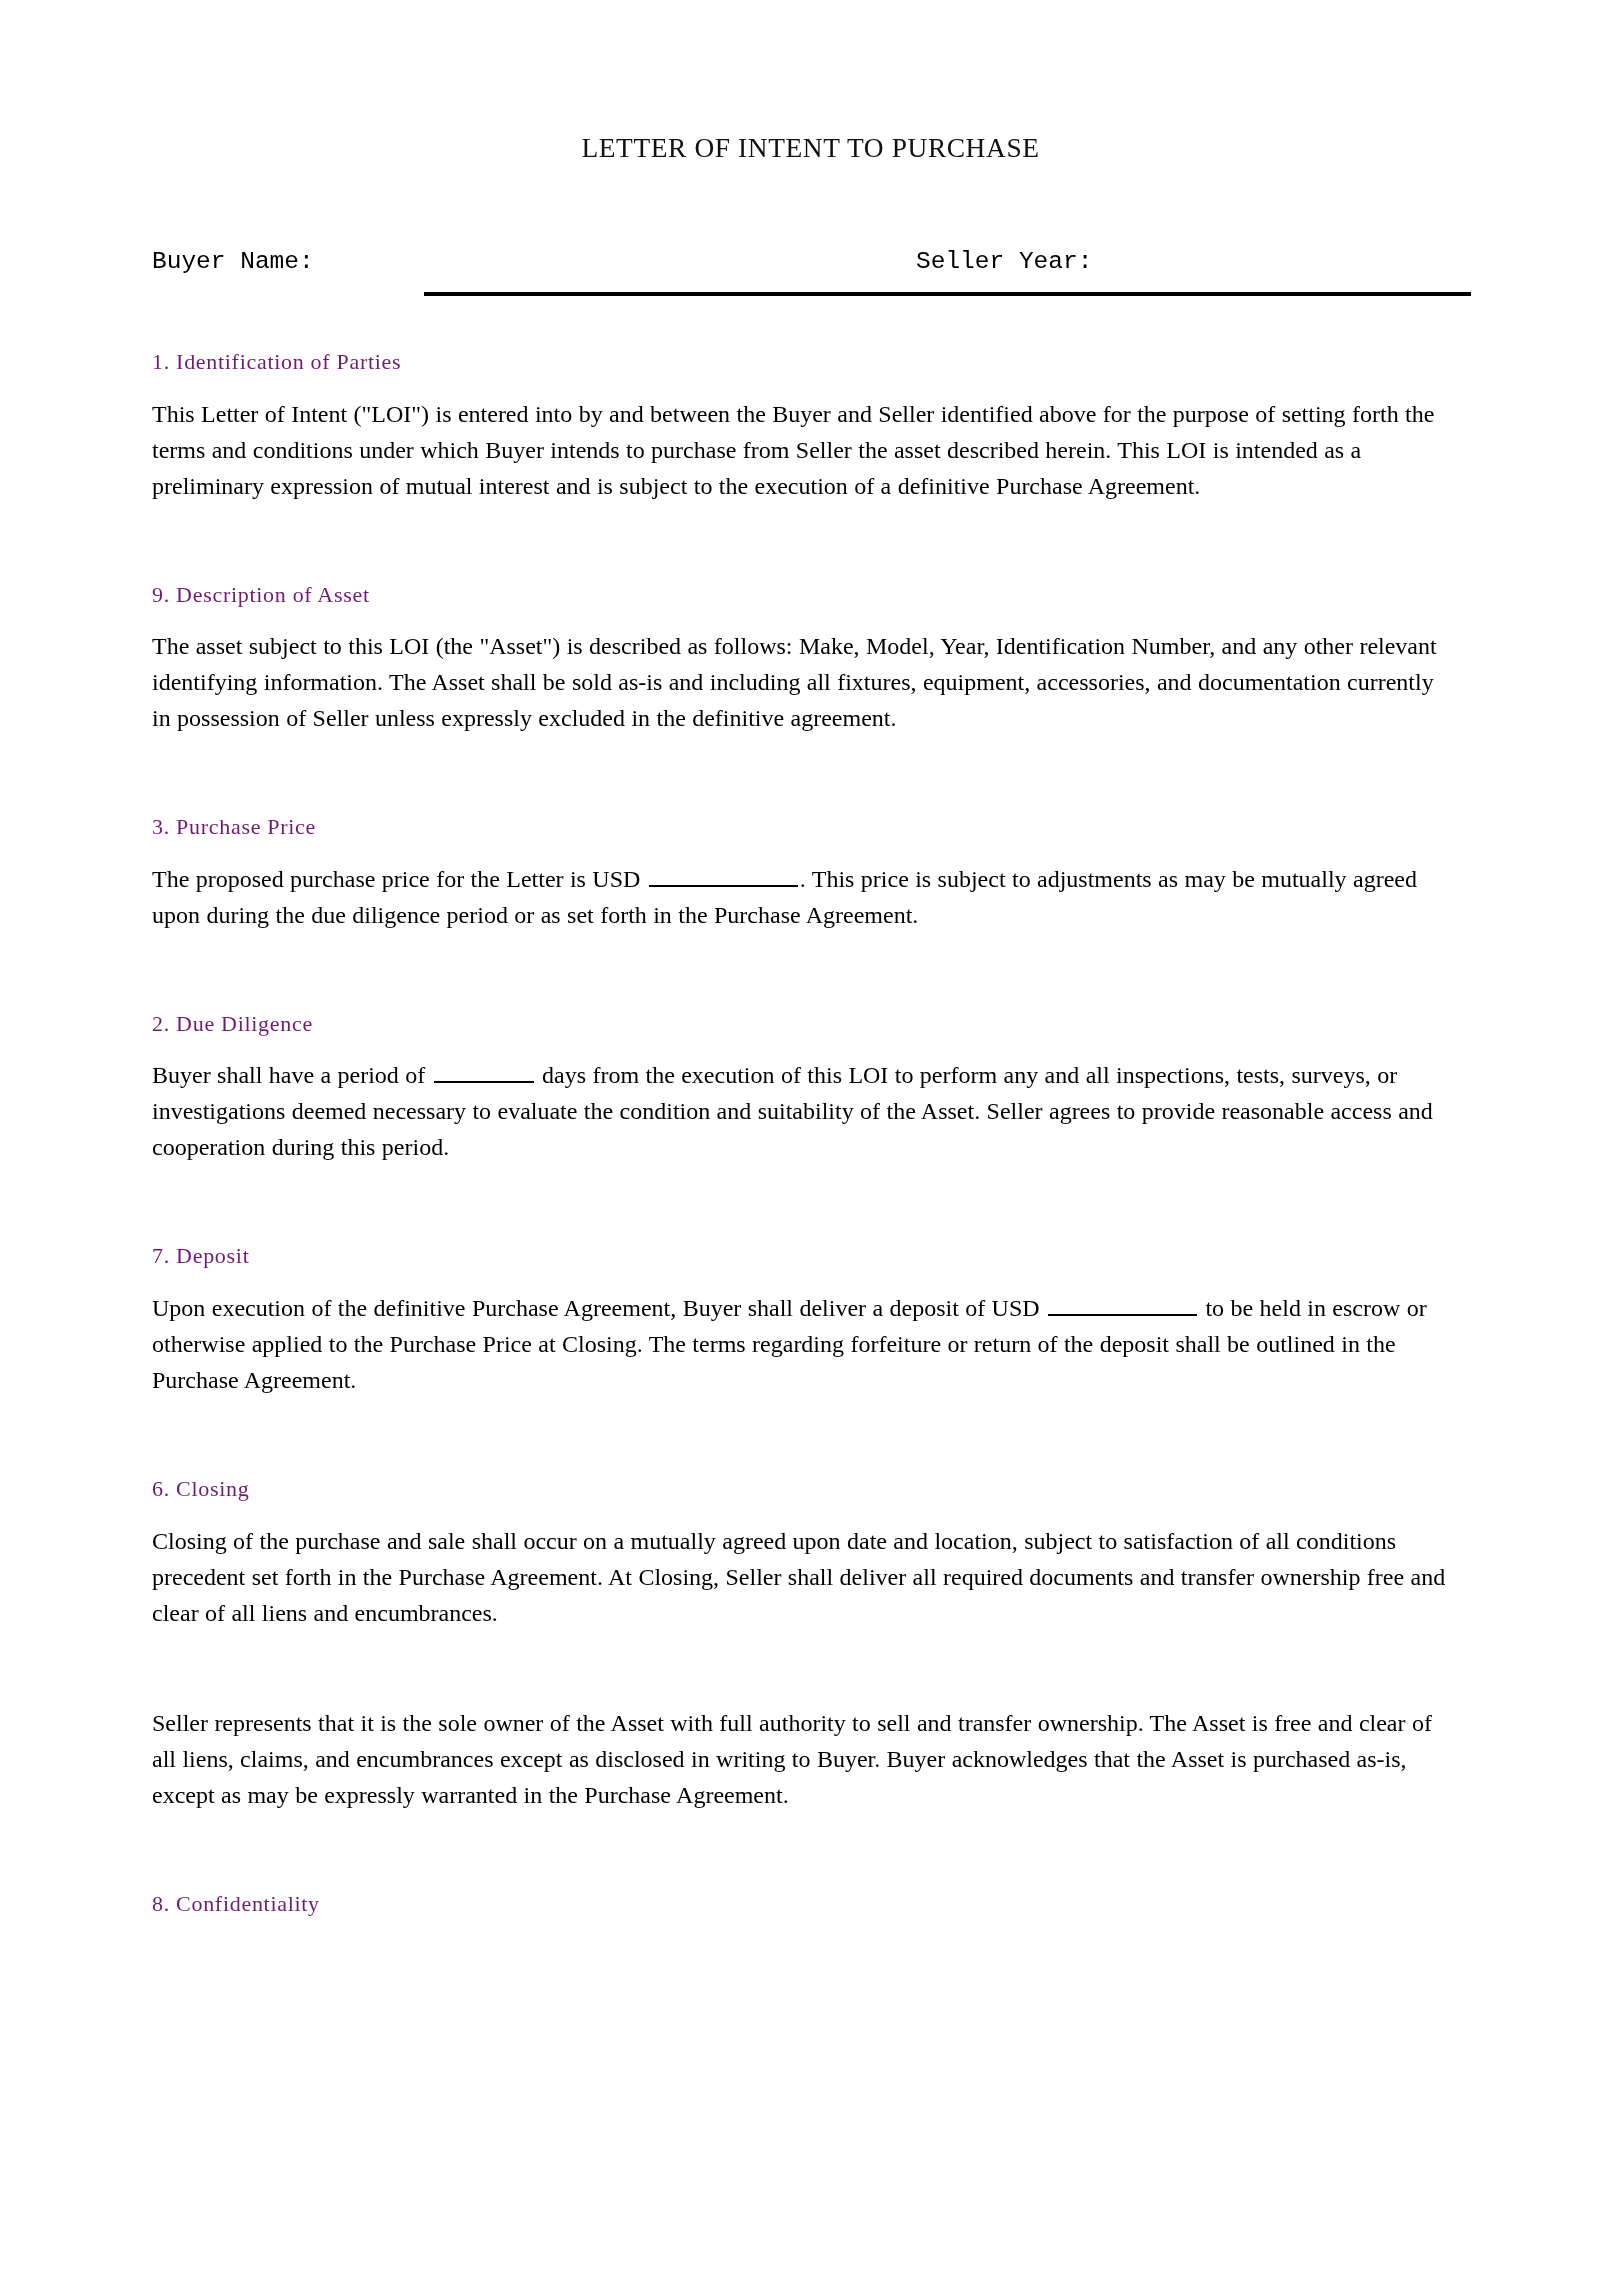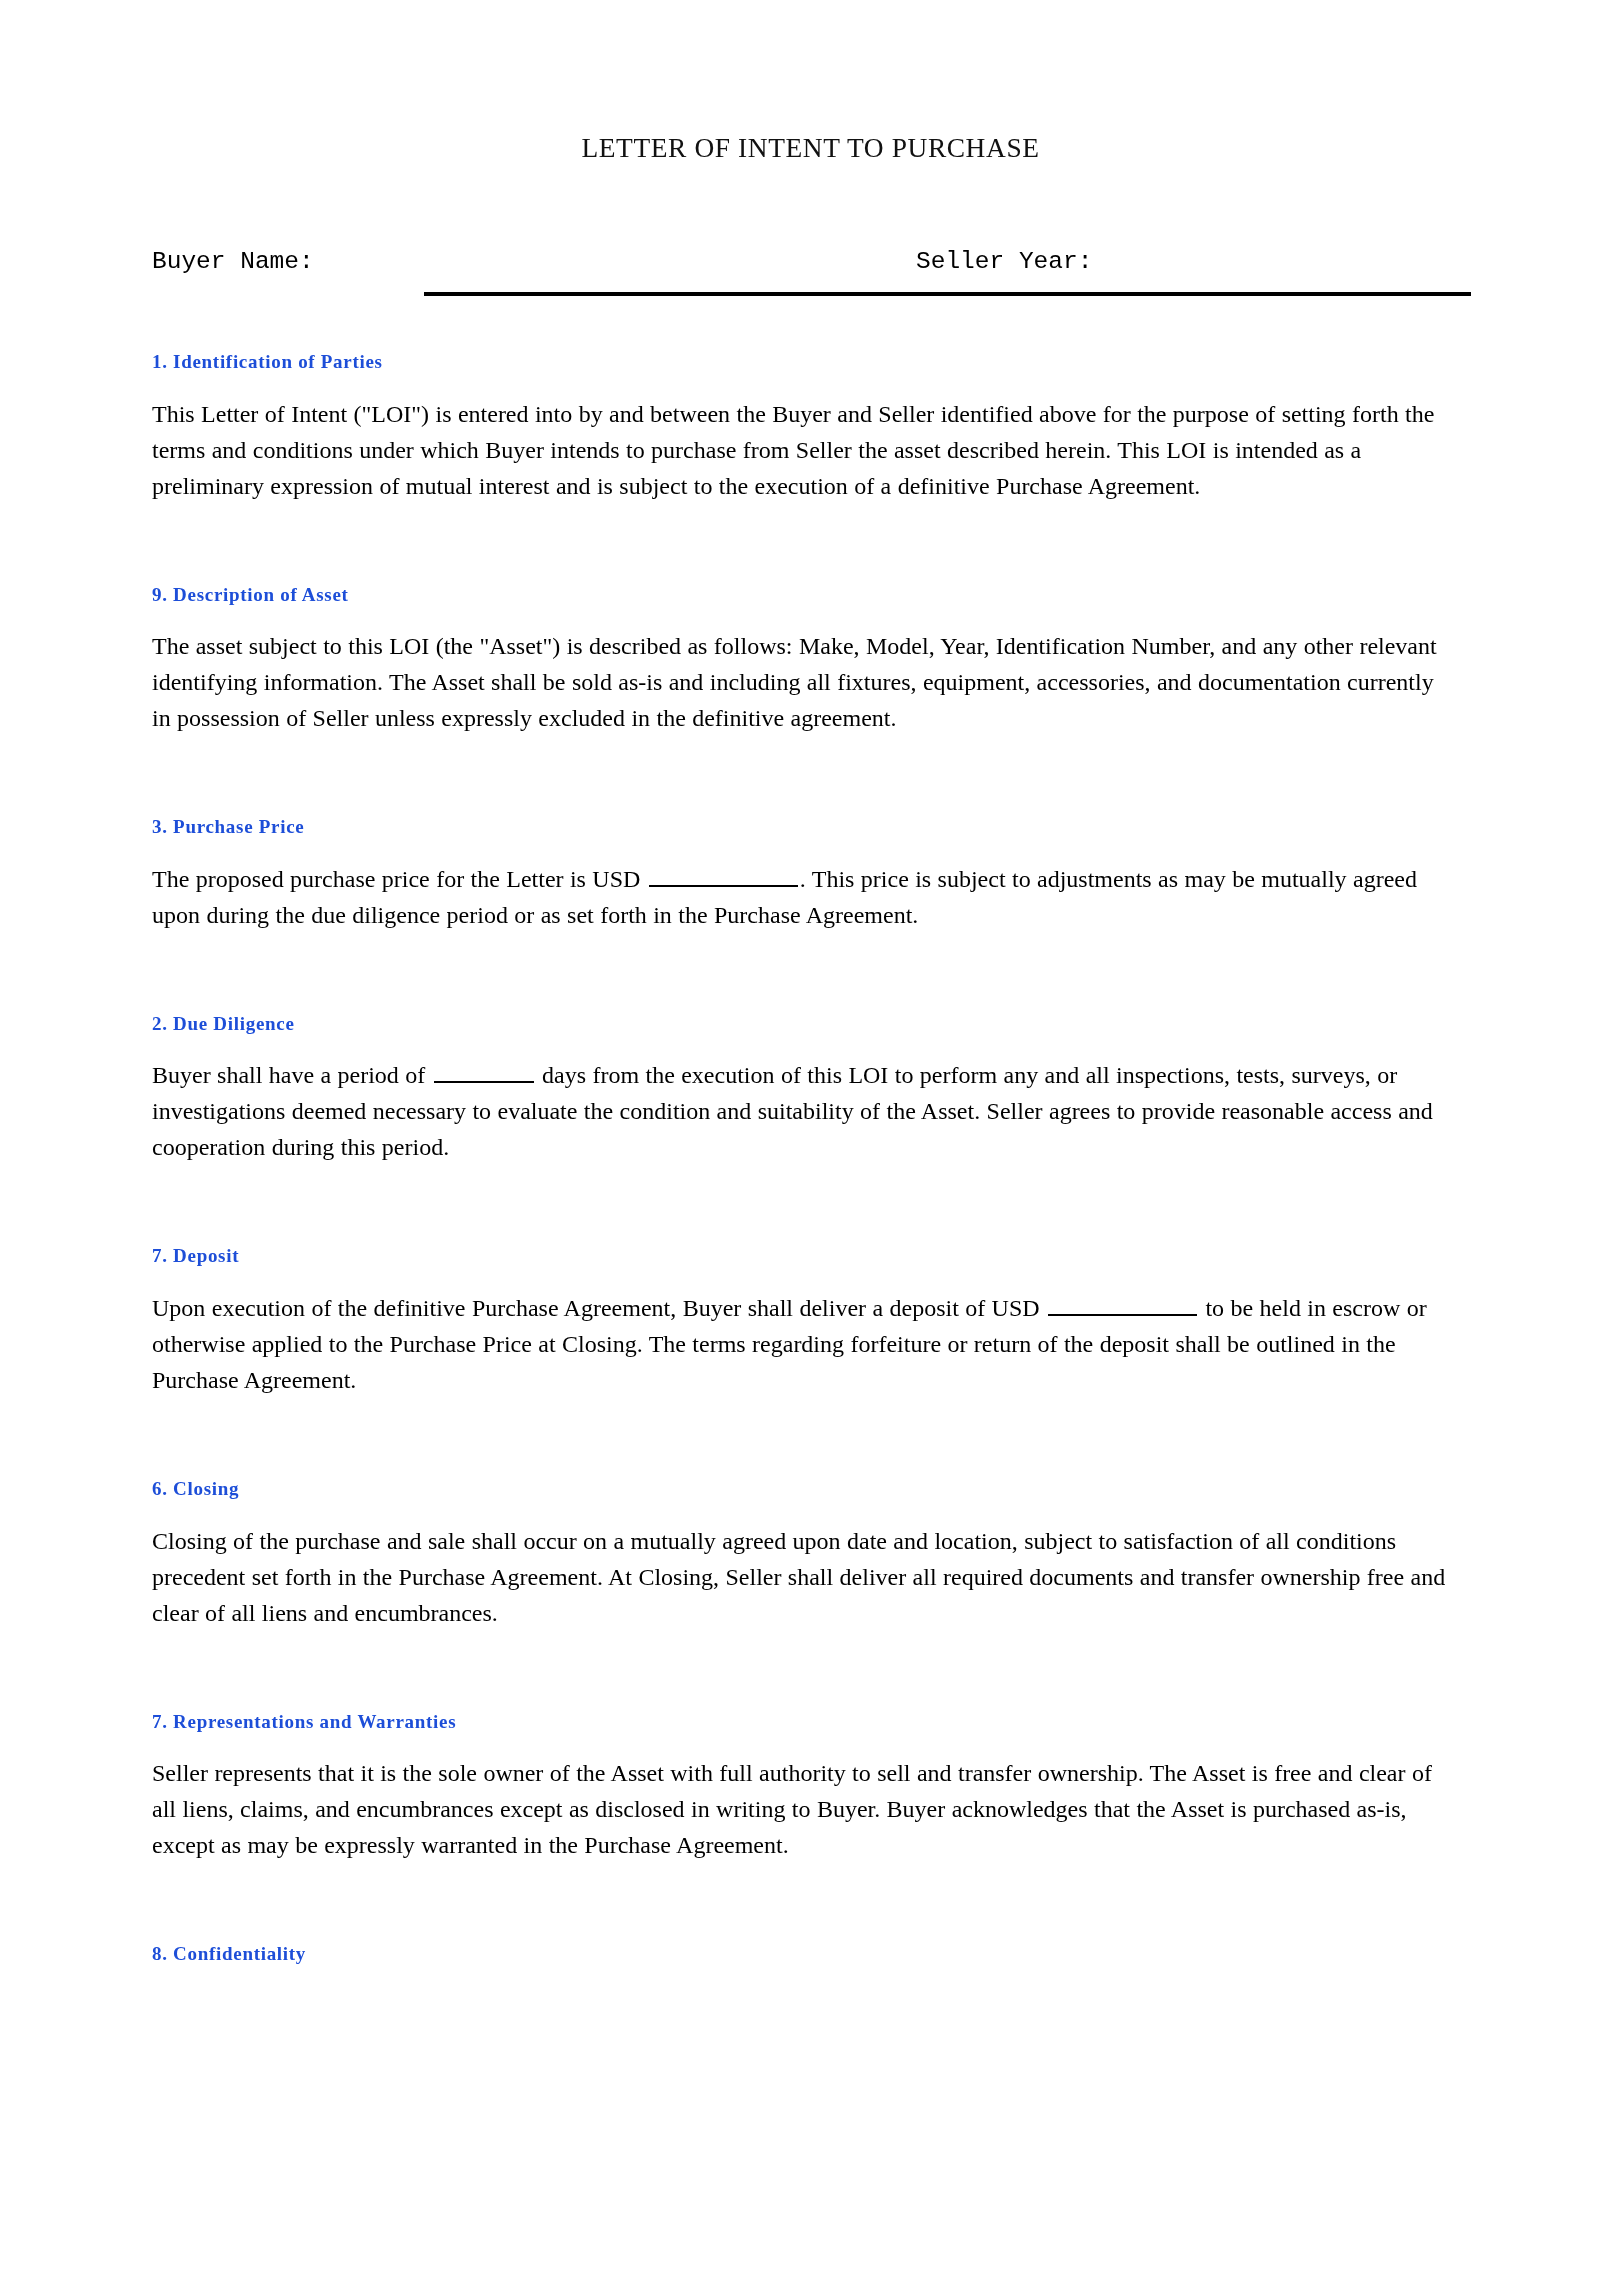--- a/index.html
+++ b/index.html
@@ -66,26 +66,26 @@
     top: 333px;
     left: 152px;
     width: 1304px;
   }
   .section {
     margin-bottom: 74px;
   }
   .section:last-child { margin-bottom: 0; }
 
   .section-heading {
-    font-size: 19px;
+    font-size: 22px;
     line-height: 33px;
     letter-spacing: 0.7px;
-    font-weight: bold;
+    font-weight: normal;
     margin: 0 0 17.6px 0;
-    color: #1d4ed8;
+    color: #701a75;
   }
   .section-body {
     font-size: 24px;
     line-height: 36px;
     margin: 0;
     text-align: left;
     color: #000000;
     word-spacing: 0.4px;
   }
   .blank-fill {
@@ -137,21 +137,20 @@
       <div class="section-heading">7. Deposit</div>
       <p class="section-body"><span>Upon execution of the definitive Purchase Agreement, Buyer shall deliver a deposit of USD </span><span class="blank-fill w-lg"></span><span> to be held in escrow or otherwise applied to the Purchase Price at Closing. The terms regarding forfeiture or return of the deposit shall be outlined in the Purchase Agreement.</span></p>
     </div>
 
     <div class="section">
       <div class="section-heading">6. Closing</div>
       <p class="section-body"><span>Closing of the purchase and sale shall occur on a mutually agreed upon date and location, subject to satisfaction of all conditions precedent set forth in the Purchase Agreement. At Closing, Seller shall deliver all required documents and transfer ownership free and clear of all liens and encumbrances.</span></p>
     </div>
 
     <div class="section">
-      <div class="section-heading">7. Representations and Warranties</div>
       <p class="section-body"><span>Seller represents that it is the sole owner of the Asset with full authority to sell and transfer ownership. The Asset is free and clear of all liens, claims, and encumbrances except as disclosed in writing to Buyer. Buyer acknowledges that the Asset is purchased as-is, except as may be expressly warranted in the Purchase Agreement.</span></p>
     </div>
 
     <div class="section">
       <div class="section-heading">8. Confidentiality</div>
     </div>
 
   </div>
 </div>
 

